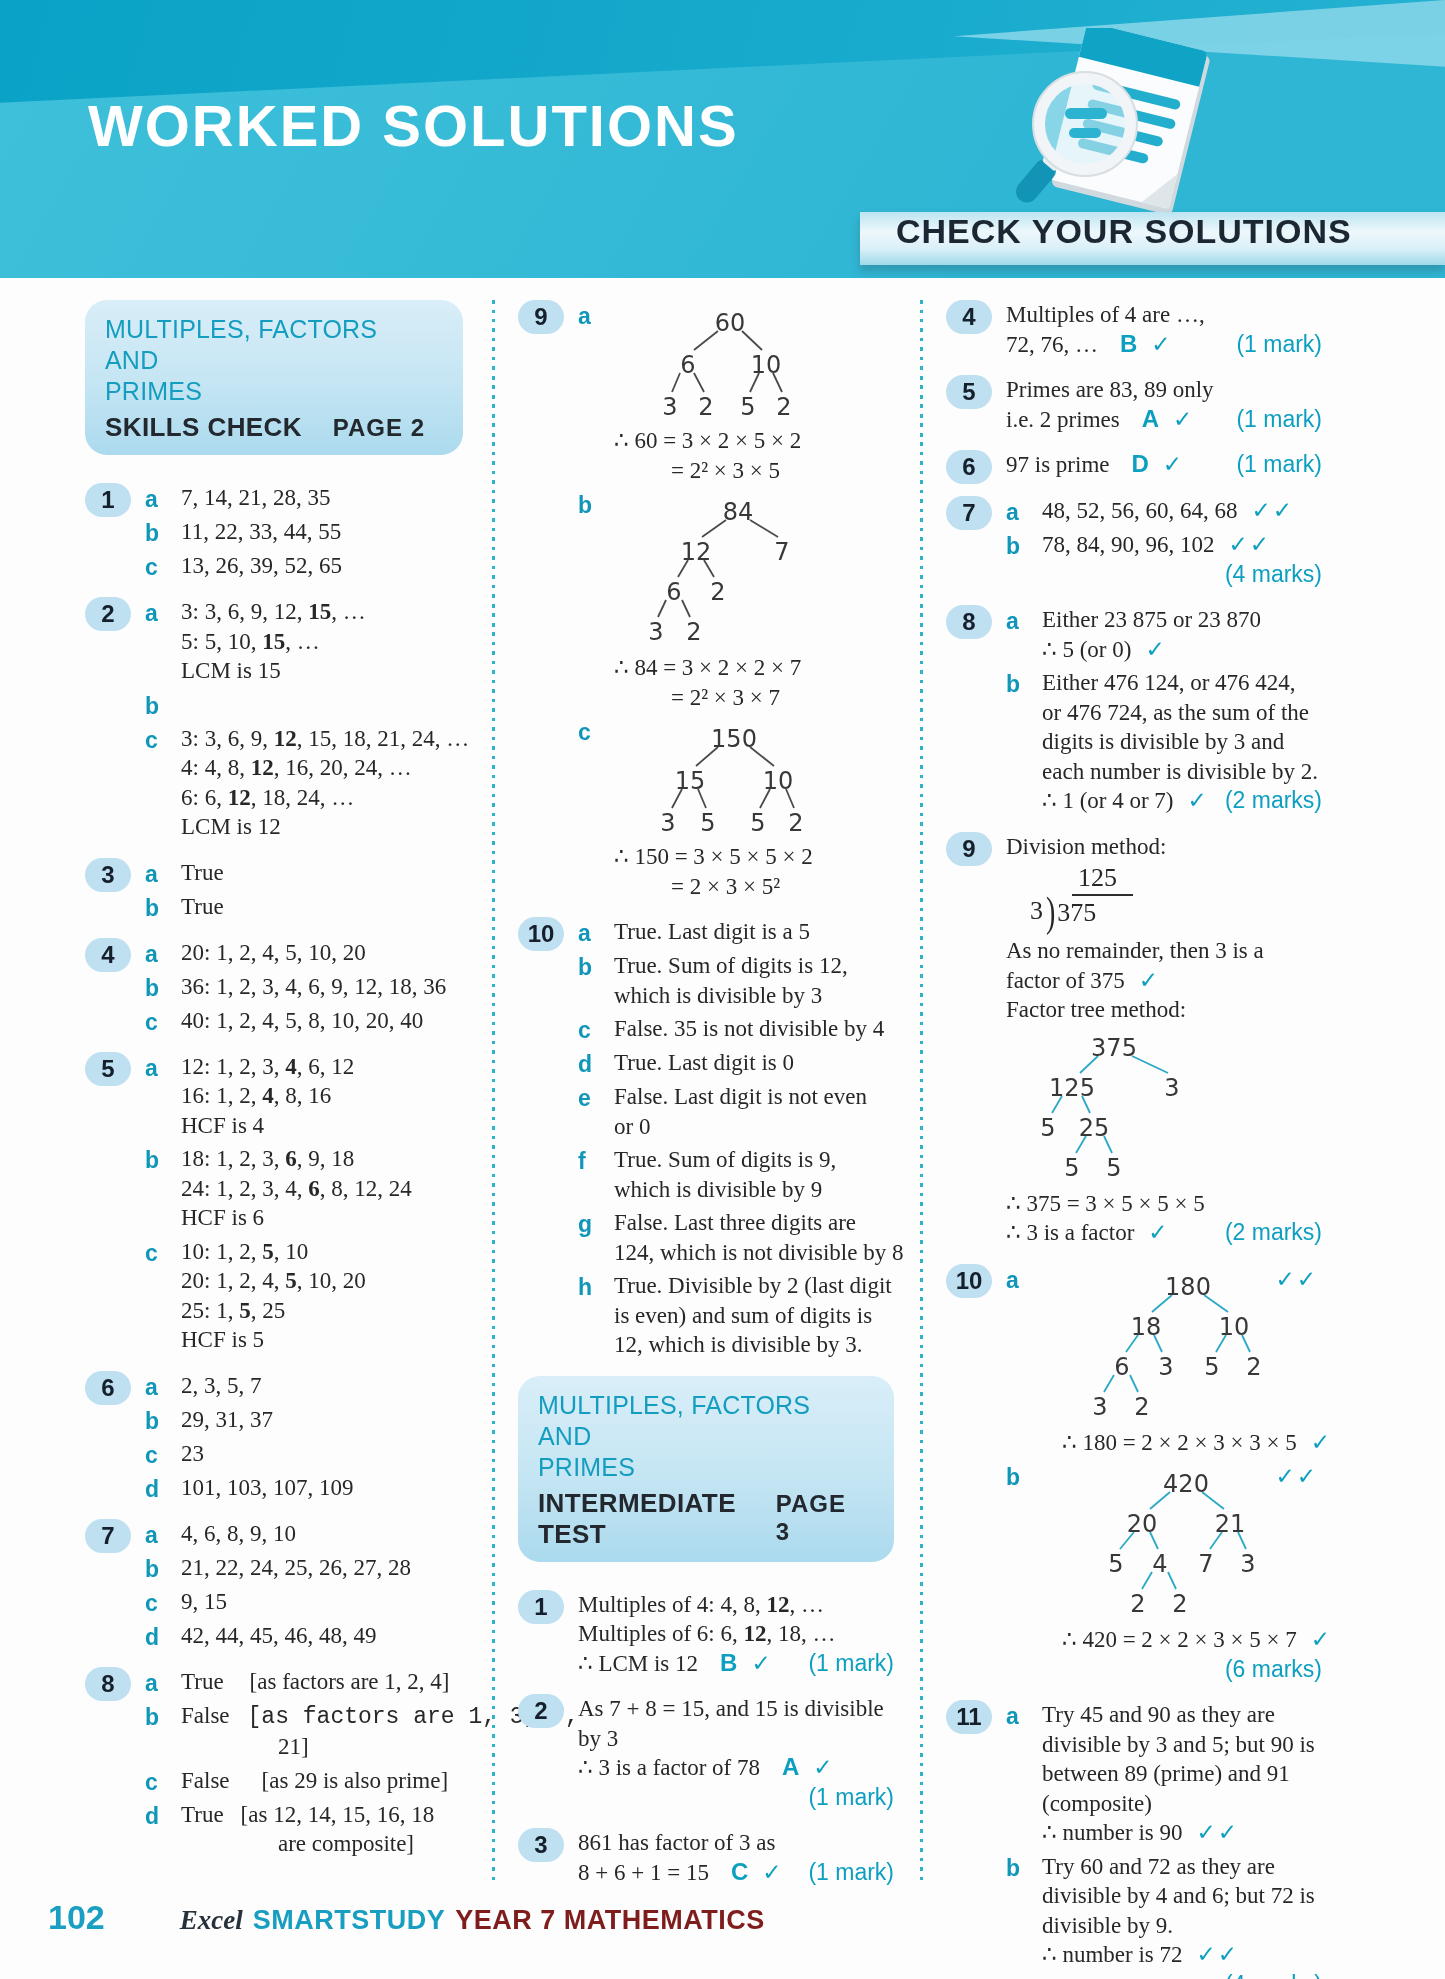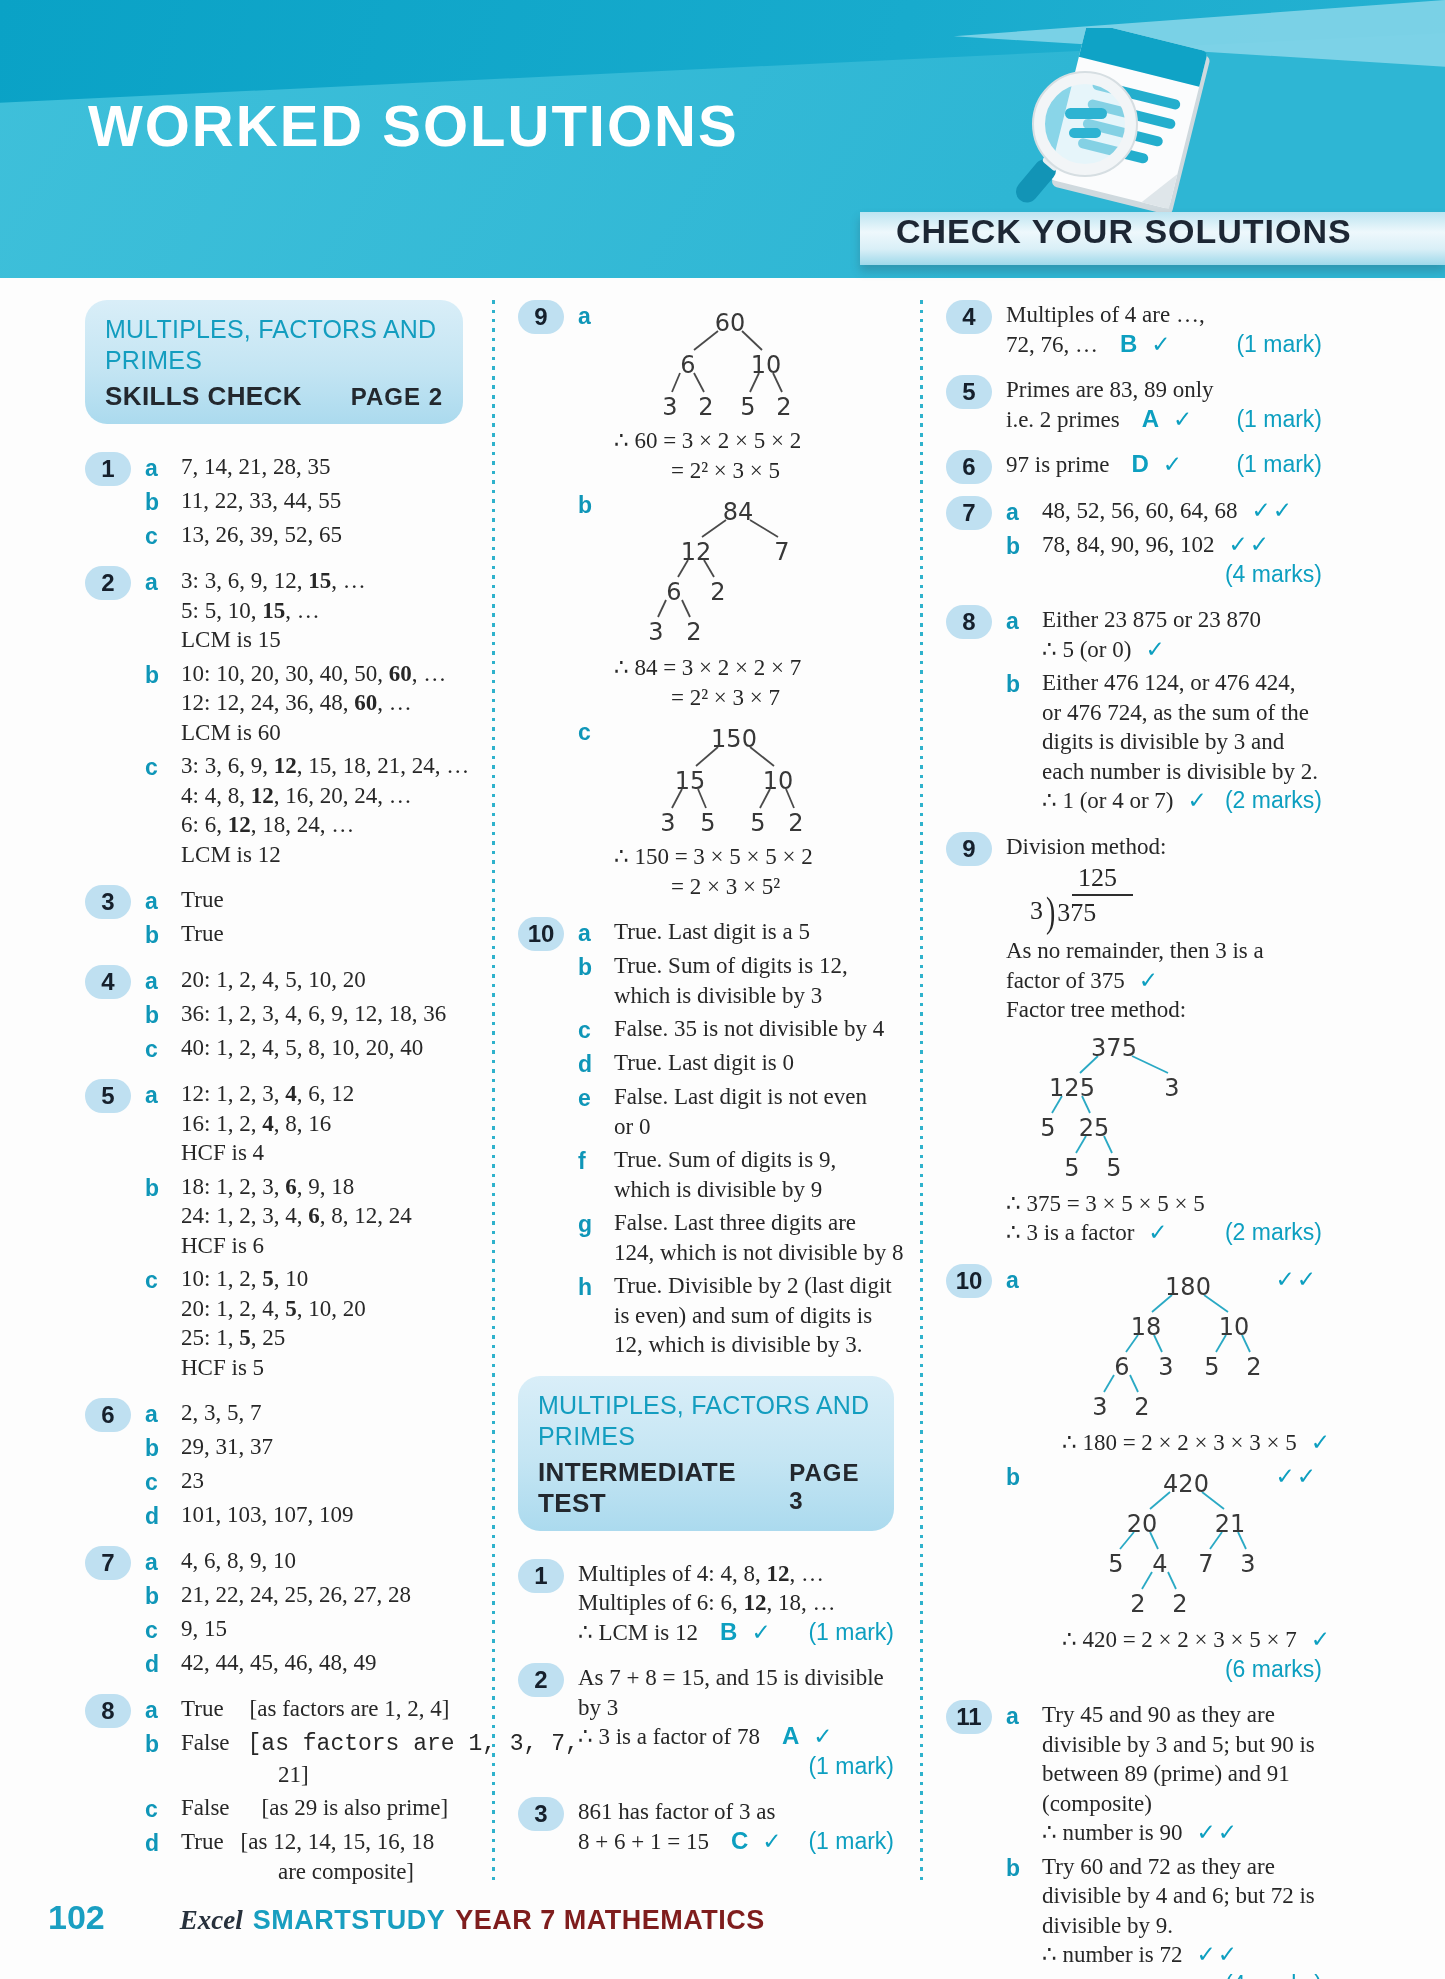--- a/index.html
+++ b/index.html
@@ -20,21 +20,21 @@
           display:flex;align-items:flex-start;padding-left:36px;box-sizing:border-box;}
   .banner span{font:800 34px "Liberation Sans",sans-serif;color:#1d2734;letter-spacing:1px;}
   .hdr-icon{position:absolute;left:1005px;top:28px;}
   
   .vline{position:absolute;top:300px;height:1580px;width:3px;
          background-image:repeating-linear-gradient(180deg,#2fb2cc 0 3.5px,transparent 3.5px 9.5px);}
   #vline1{left:492px;} #vline2{left:920px;}
   .col{position:absolute;top:300px;}
   #col1{left:85px;width:378px;} #col2{left:518px;width:376px;} #col3{left:946px;width:376px;}
   .boxhead{background:linear-gradient(180deg,#d9eef8 0%,#c4e5f3 55%,#abdaee 100%);
-           border-radius:22px;padding:14px 20px 12px 20px;margin-bottom:28px;}
+           border-radius:22px;padding:14px 38px 12px 20px;margin-bottom:28px;}
   .boxhead .bt{font:25px "Liberation Sans",sans-serif;color:#139dbf;line-height:31px;letter-spacing:.2px;}
   .brow{display:flex;justify-content:space-between;align-items:baseline;margin-top:5px;}
   .bsub{font:800 26px "Liberation Sans",sans-serif;color:#23282e;letter-spacing:.4px;}
   .bpage{font:700 24px "Liberation Sans",sans-serif;color:#23282e;letter-spacing:1px;}
   
   .item{display:flex;margin-bottom:12px;}
   .badgewrap{flex:0 0 60px;}
   .badge{width:46px;height:34px;border-radius:17px;background:#bfe0f1;color:#16202c;
          font:700 24px "Liberation Sans",sans-serif;display:flex;align-items:center;justify-content:center;}
   .entries{flex:1;min-width:0;}
@@ -150,25 +150,20 @@
             <div class="entry">
               <div class="letter">a</div>
               <div class="entrybody">
                 <div class="line"><span>3: 3, 6, 9, 12, </span><span class="bseg">15</span><span>, …</span></div>
                 <div class="line"><span>5: 5, 10, </span><span class="bseg">15</span><span>, …</span></div>
                 <div class="line"><span>LCM is 15</span></div>
               </div>
             </div>
             <div class="entry">
               <div class="letter">b</div>
-              <div class="entrybody">
-                <div class="line"><span>10: 10, 20, 30, 40, 50, </span><span class="bseg">60</span><span>, …</span></div>
-                <div class="line"><span>12: 12, 24, 36, 48, </span><span class="bseg">60</span><span>, …</span></div>
-                <div class="line"><span>LCM is 60</span></div>
-              </div>
             </div>
             <div class="entry">
               <div class="letter">c</div>
               <div class="entrybody">
                 <div class="line"><span>3: 3, 6, 9, </span><span class="bseg">12</span><span>, 15, 18, 21, 24, …</span></div>
                 <div class="line"><span>4: 4, 8, </span><span class="bseg">12</span><span>, 16, 20, 24, …</span></div>
                 <div class="line"><span>6: 6, </span><span class="bseg">12</span><span>, 18, 24, …</span></div>
                 <div class="line"><span>LCM is 12</span></div>
               </div>
             </div>

